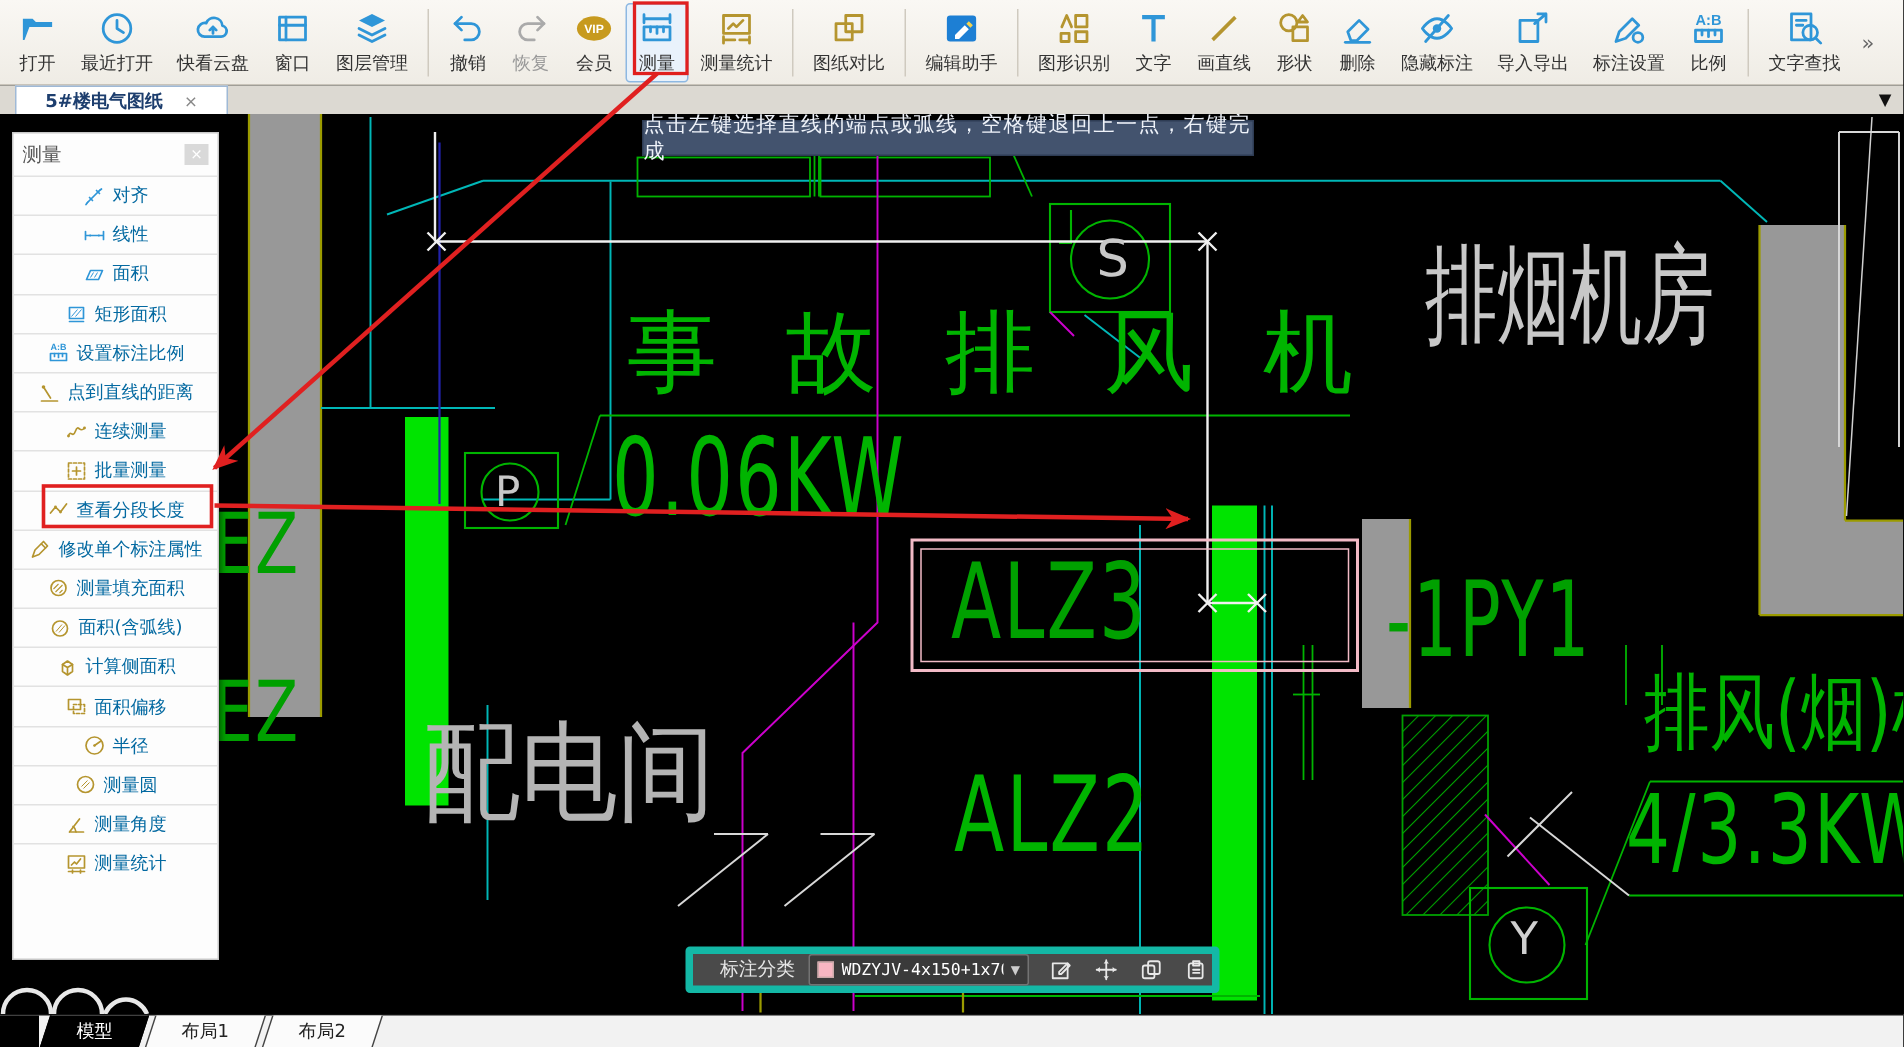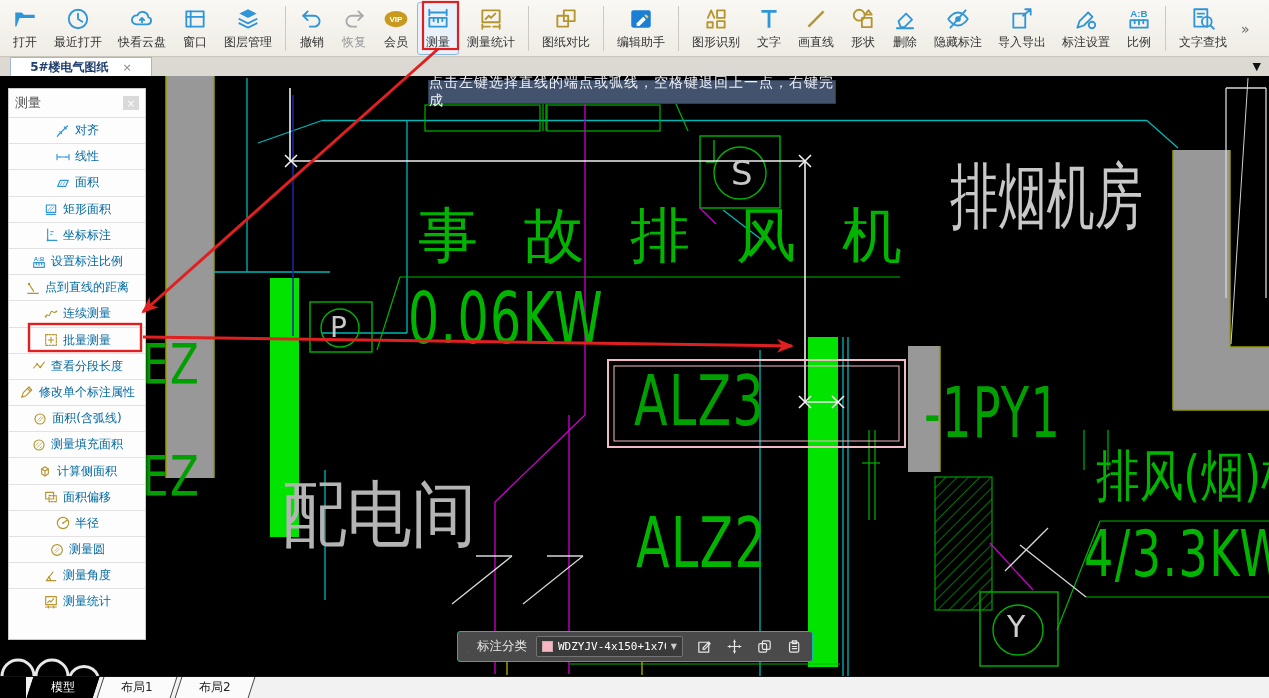--- a/index.html
+++ b/index.html
@@ -46,21 +46,21 @@
   #panel-hdr .pt { font-size:13px; color:#555; flex:1; }
   #panel-close { width:16px; height:14px; background:#d9d9d9; color:#fff; font-size:10px;
     display:flex; align-items:center; justify-content:center; cursor:pointer; }
   .p-item { height:26.2px; display:flex; align-items:center; justify-content:center; gap:4px;
     border-top:1px solid #e2e2e2; cursor:pointer; }
   .p-item .pi { width:16px; height:16px; flex:0 0 16px; }
   .p-item .pl { font-size:12px; color:#0369a1; white-space:nowrap; }
 
   
   #botbar { position:absolute; left:457px; top:631px; width:356px; height:31px; background:#4a4a4a;
-    border:1px solid #14b8a6; border-radius:3px; display:flex; align-items:center;
+    border:5px solid #14b8a6; border-radius:3px; display:flex; align-items:center;
     padding:0 9px; gap:9px; z-index:6; }
   #botbar .bi { width:17px; height:17px; cursor:pointer; }
   #bb-label { font-size:12.5px; color:#e8e8e8; white-space:nowrap; }
   #bb-dd { width:147px; height:21px; background:#3a3a3a; border:1px solid #737373; border-radius:2px;
     display:flex; align-items:center; gap:5px; padding:0 5px; cursor:pointer; }
   #bb-swatch { width:11px; height:11px; background:#f7b6c2; border:1px solid #caa; flex:0 0 11px; }
   #bb-value { font-size:11px; color:#fff; font-family:"DejaVu Sans Mono","Liberation Mono",monospace;
     flex:1; white-space:nowrap; overflow:hidden; }
   #bb-caret { font-size:8px; color:#ccc; }
 
@@ -434,28 +434,20 @@
         <div class="p-item">
           <span class="pi"><svg viewBox="0 0 24 24">
               <rect x="5" y="6" width="14" height="11" stroke="#2f96d8" stroke-width="1.7" fill="none" stroke-linecap="round" stroke-linejoin="round"></rect>
               <path d="M7 15l6-7m-2 7 6-7" stroke="#2f96d8" stroke-width="1"></path>
               <path d="M5 20h14" stroke="#2f96d8" stroke-width="1.7" fill="none" stroke-linecap="round" stroke-linejoin="round"></path>
             </svg></span>
           <span class="pl">矩形面积</span>
         </div>
         <div class="p-item">
           <span class="pi"><svg viewBox="0 0 24 24">
-              <path d="M7 3v17M7 20h14" stroke="#2f96d8" stroke-width="1.7" fill="none" stroke-linecap="round" stroke-linejoin="round"></path>
-              <path d="M11 7h5M11 11h3" stroke="#2f96d8" stroke-width="1.4"></path>
-              <circle cx="7" cy="20" r="1.6" fill="#2f96d8"></circle>
-            </svg></span>
-          <span class="pl">坐标标注</span>
-        </div>
-        <div class="p-item">
-          <span class="pi"><svg viewBox="0 0 24 24">
               <text x="12" y="10" font-size="9" font-weight="bold" fill="#2f96d8" text-anchor="middle" font-family="sans-serif">A:B</text>
               <rect x="4" y="13" width="16" height="7" stroke="#2f96d8" stroke-width="1.7" fill="none" stroke-linecap="round" stroke-linejoin="round"></rect>
               <path d="M8 13v3m4-3v4m4-4v3" stroke="#2f96d8" stroke-width="1.7" fill="none" stroke-linecap="round" stroke-linejoin="round"></path>
             </svg></span>
           <span class="pl">设置标注比例</span>
         </div>
         <div class="p-item">
           <span class="pi"><svg viewBox="0 0 24 24">
               <circle cx="6" cy="6" r="1.8" fill="#b5952f"></circle>
               <path d="M6 6l7 11M4 20h16" stroke="#b5952f" stroke-width="1.7" fill="none" stroke-linecap="round" stroke-linejoin="round"></path>
@@ -488,30 +480,30 @@
         <div class="p-item">
           <span class="pi"><svg viewBox="0 0 24 24">
               <path d="M4 20l2.5-7L15 4.5 19 9l-8.5 8.5z" stroke="#b5952f" stroke-width="1.7" fill="none" stroke-linecap="round" stroke-linejoin="round"></path>
               <path d="M13 7l4 4" stroke="#b5952f" stroke-width="1.7" fill="none" stroke-linecap="round" stroke-linejoin="round"></path>
             </svg></span>
           <span class="pl">修改单个标注属性</span>
         </div>
         <div class="p-item">
           <span class="pi"><svg viewBox="0 0 24 24">
               <circle cx="12" cy="12" r="7.5" stroke="#b5952f" stroke-width="1.7" fill="none" stroke-linecap="round" stroke-linejoin="round"></circle>
+              <path d="M7 13l5-5m-3 8 7-7m-3 8 3-3" stroke="#b5952f" stroke-width="1.1"></path>
+            </svg></span>
+          <span class="pl">测量填充面积</span>
+        </div>
+        <div class="p-item">
+          <span class="pi"><svg viewBox="0 0 24 24">
+              <circle cx="12" cy="12" r="7.5" stroke="#b5952f" stroke-width="1.7" fill="none" stroke-linecap="round" stroke-linejoin="round"></circle>
               <path d="M8 15l6-7m-3 8 6-7" stroke="#b5952f" stroke-width="1"></path>
             </svg></span>
           <span class="pl">面积(含弧线)</span>
-        </div>
-        <div class="p-item">
-          <span class="pi"><svg viewBox="0 0 24 24">
-              <circle cx="12" cy="12" r="7.5" stroke="#b5952f" stroke-width="1.7" fill="none" stroke-linecap="round" stroke-linejoin="round"></circle>
-              <path d="M7 13l5-5m-3 8 7-7m-3 8 3-3" stroke="#b5952f" stroke-width="1.1"></path>
-            </svg></span>
-          <span class="pl">测量填充面积</span>
         </div>
         <div class="p-item">
           <span class="pi"><svg viewBox="0 0 24 24">
               <path d="M7 9l5-3.5L17 9v7l-5 3.5L7 16z" stroke="#b5952f" stroke-width="1.7" fill="none" stroke-linecap="round" stroke-linejoin="round"></path>
               <path d="M7 9l5 3 5-3M12 12v7" stroke="#b5952f" stroke-width="1.7" fill="none" stroke-linecap="round" stroke-linejoin="round"></path>
             </svg></span>
           <span class="pl">计算侧面积</span>
         </div>
         <div class="p-item">
           <span class="pi"><svg viewBox="0 0 24 24">

